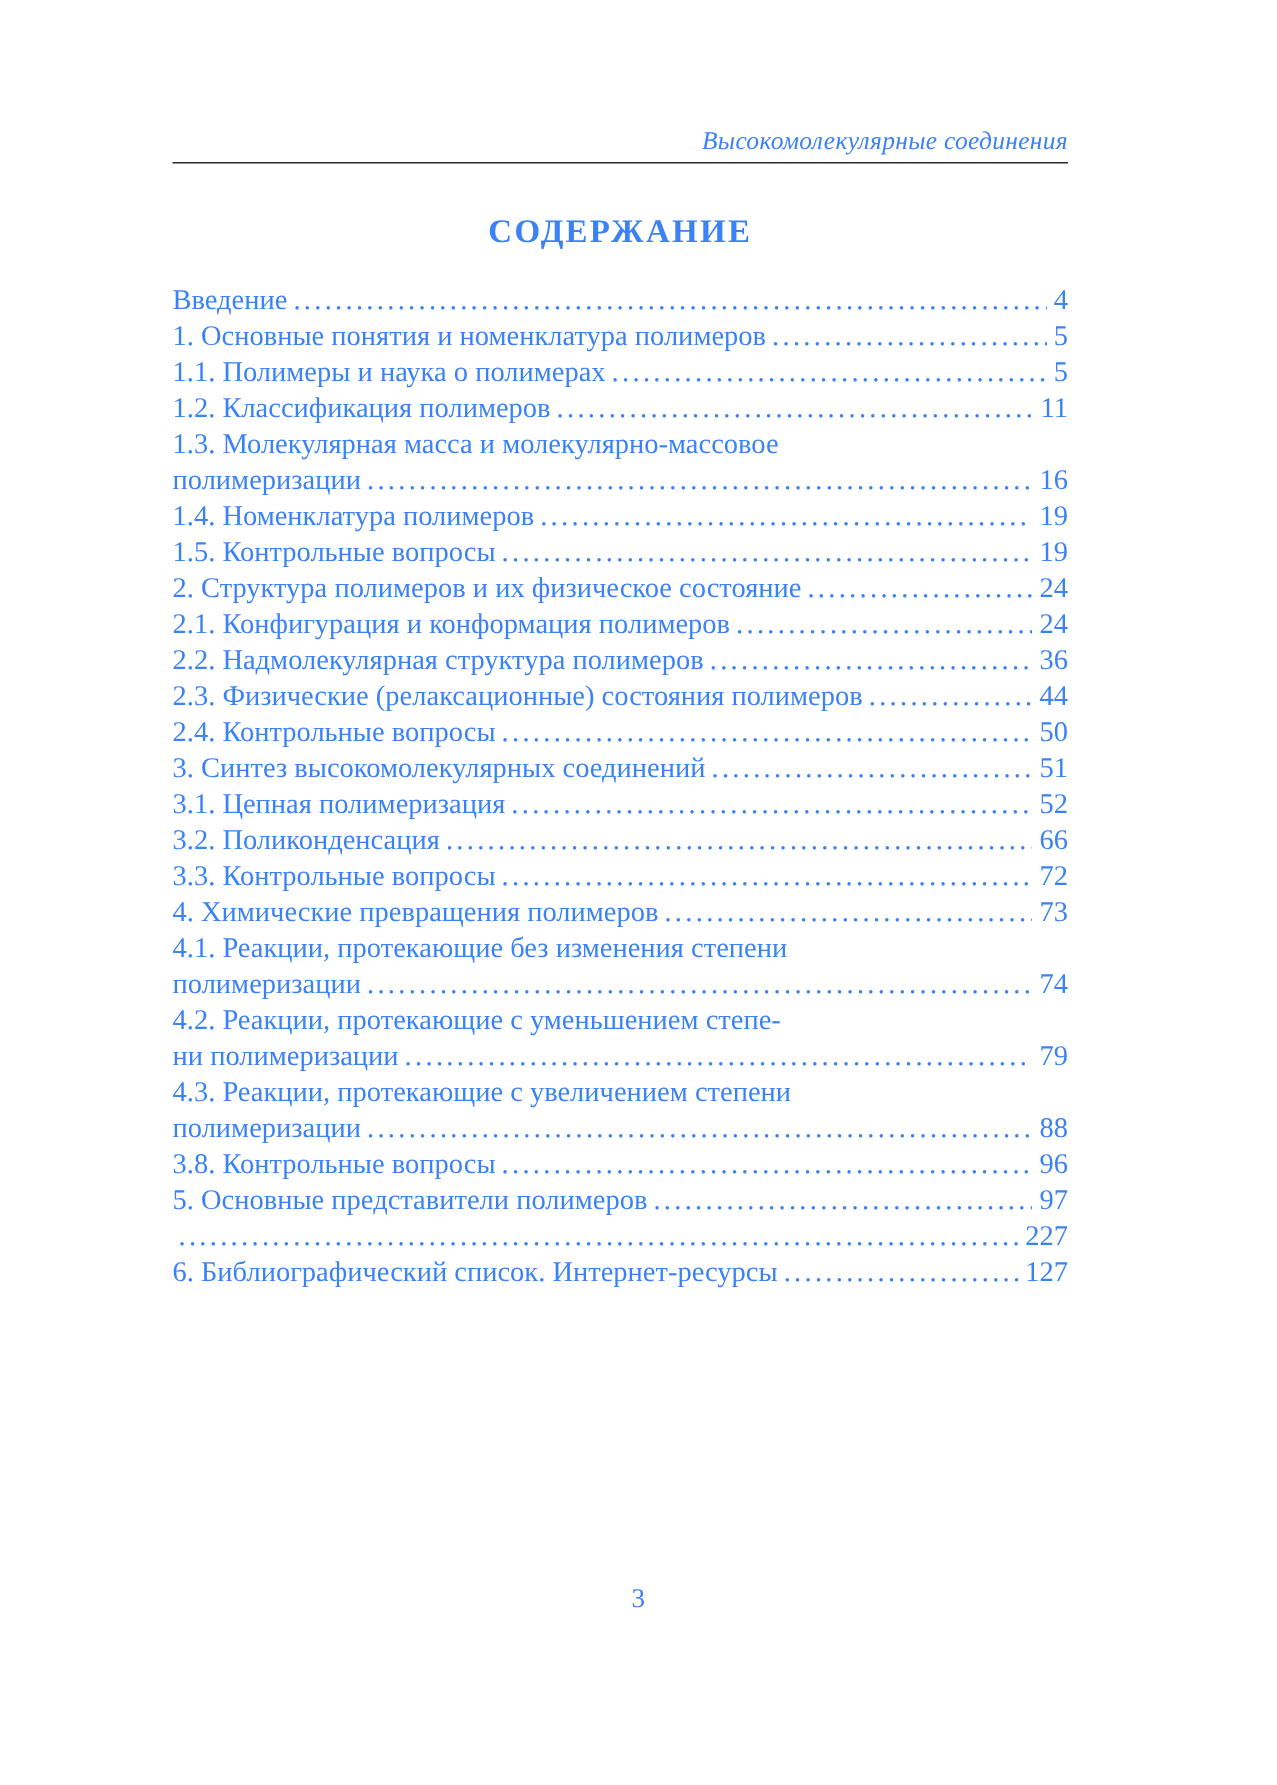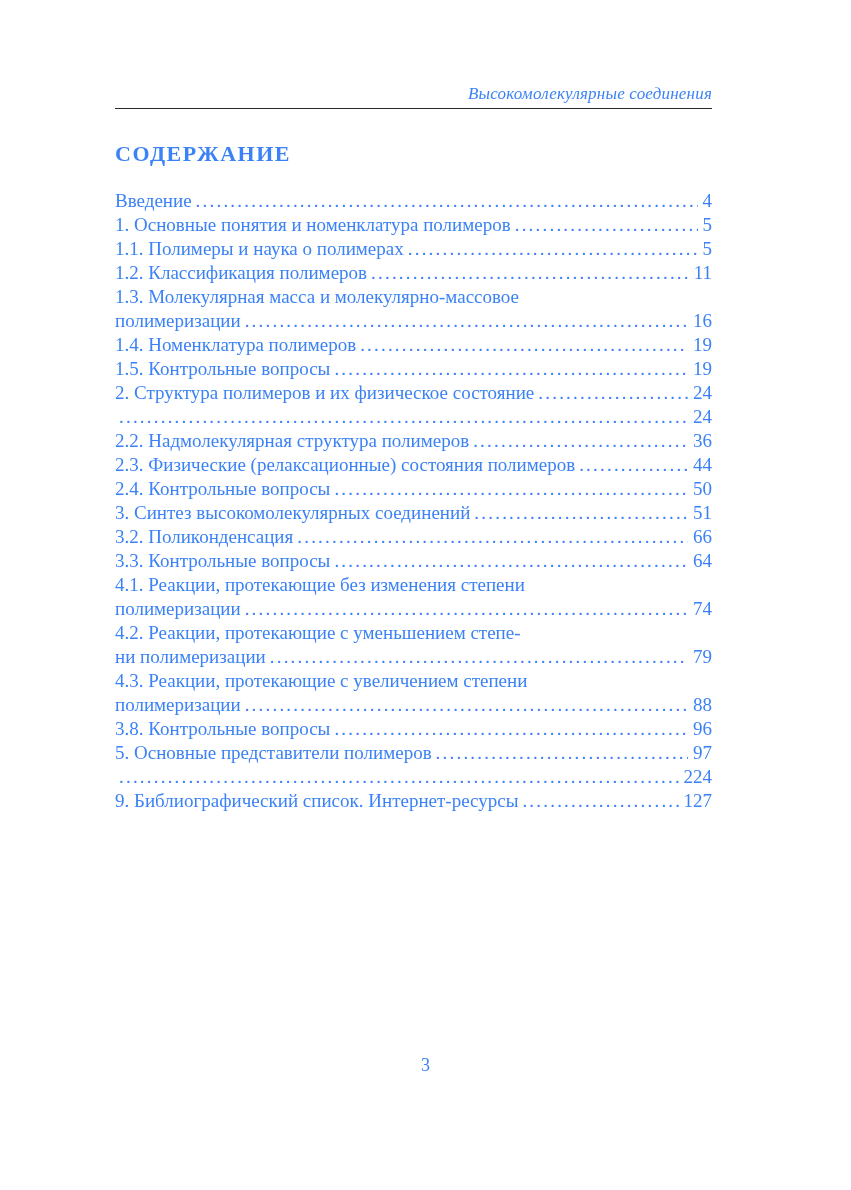--- a/index.html
+++ b/index.html
@@ -25,20 +25,21 @@
   }
   .running-header {
     text-align: right;
     font-style: italic;
     font-size: 17px;
     padding-bottom: 4px;
     border-bottom: 1.5px solid #2a2a2a;
     letter-spacing: 0.2px;
   }
   .page-title {
+    text-align: center;
     font-weight: bold;
     font-size: 22px;
     letter-spacing: 1.5px;
     margin-top: 32px;
   }
   .toc {
     margin-top: 22px;
     font-size: 19px;
     line-height: 24px;
   }
@@ -137,20 +138,21 @@
         </div>
         <div class="toc-entry">
           <div class="entry-line">
             <span class="entry-text">2. Структура полимеров и их физическое состояние</span>
             <span class="dots"></span>
             <span class="pg">24</span>
           </div>
         </div>
         <div class="toc-entry">
           <div class="entry-line">
+            <span class="entry-text">2.1. Конфигурация и конформация полимеров</span>
             <span class="dots"></span>
             <span class="pg">24</span>
           </div>
         </div>
         <div class="toc-entry">
           <div class="entry-line">
             <span class="entry-text">2.2. Надмолекулярная структура полимеров</span>
             <span class="dots"></span>
             <span class="pg">36</span>
           </div>
@@ -171,30 +173,44 @@
         </div>
         <div class="toc-entry">
           <div class="entry-line">
             <span class="entry-text">3. Синтез высокомолекулярных соединений</span>
             <span class="dots"></span>
             <span class="pg">51</span>
           </div>
         </div>
         <div class="toc-entry">
           <div class="entry-line">
+            <span class="entry-text">3.1. Цепная полимеризация</span>
+            <span class="dots"></span>
+            <span class="pg">52</span>
+          </div>
+        </div>
+        <div class="toc-entry">
+          <div class="entry-line">
             <span class="entry-text">3.2. Поликонденсация</span>
             <span class="dots"></span>
             <span class="pg">66</span>
           </div>
         </div>
         <div class="toc-entry">
           <div class="entry-line">
             <span class="entry-text">3.3. Контрольные вопросы</span>
             <span class="dots"></span>
-            <span class="pg">64</span>
+            <span class="pg">72</span>
+          </div>
+        </div>
+        <div class="toc-entry">
+          <div class="entry-line">
+            <span class="entry-text">4. Химические превращения полимеров</span>
+            <span class="dots"></span>
+            <span class="pg">73</span>
           </div>
         </div>
         <div class="toc-entry">
           <div class="entry-text">4.1. Реакции, протекающие без изменения степени</div>
           <div class="entry-line">
             <span class="entry-text">полимеризации</span>
             <span class="dots"></span>
             <span class="pg">74</span>
           </div>
         </div>
@@ -224,26 +240,26 @@
         <div class="toc-entry">
           <div class="entry-line">
             <span class="entry-text">5. Основные представители полимеров</span>
             <span class="dots"></span>
             <span class="pg">97</span>
           </div>
         </div>
         <div class="toc-entry">
           <div class="entry-line">
             <span class="dots"></span>
-            <span class="pg">224</span>
-          </div>
-        </div>
-        <div class="toc-entry">
-          <div class="entry-line">
-            <span class="entry-text">9. Библиографический список. Интернет-ресурсы</span>
+            <span class="pg">227</span>
+          </div>
+        </div>
+        <div class="toc-entry">
+          <div class="entry-line">
+            <span class="entry-text">6. Библиографический список. Интернет-ресурсы</span>
             <span class="dots"></span>
             <span class="pg">127</span>
           </div>
         </div>
       </div>
   </div>
 
   <div class="footer-pagenum">3</div>
 </div>
 

